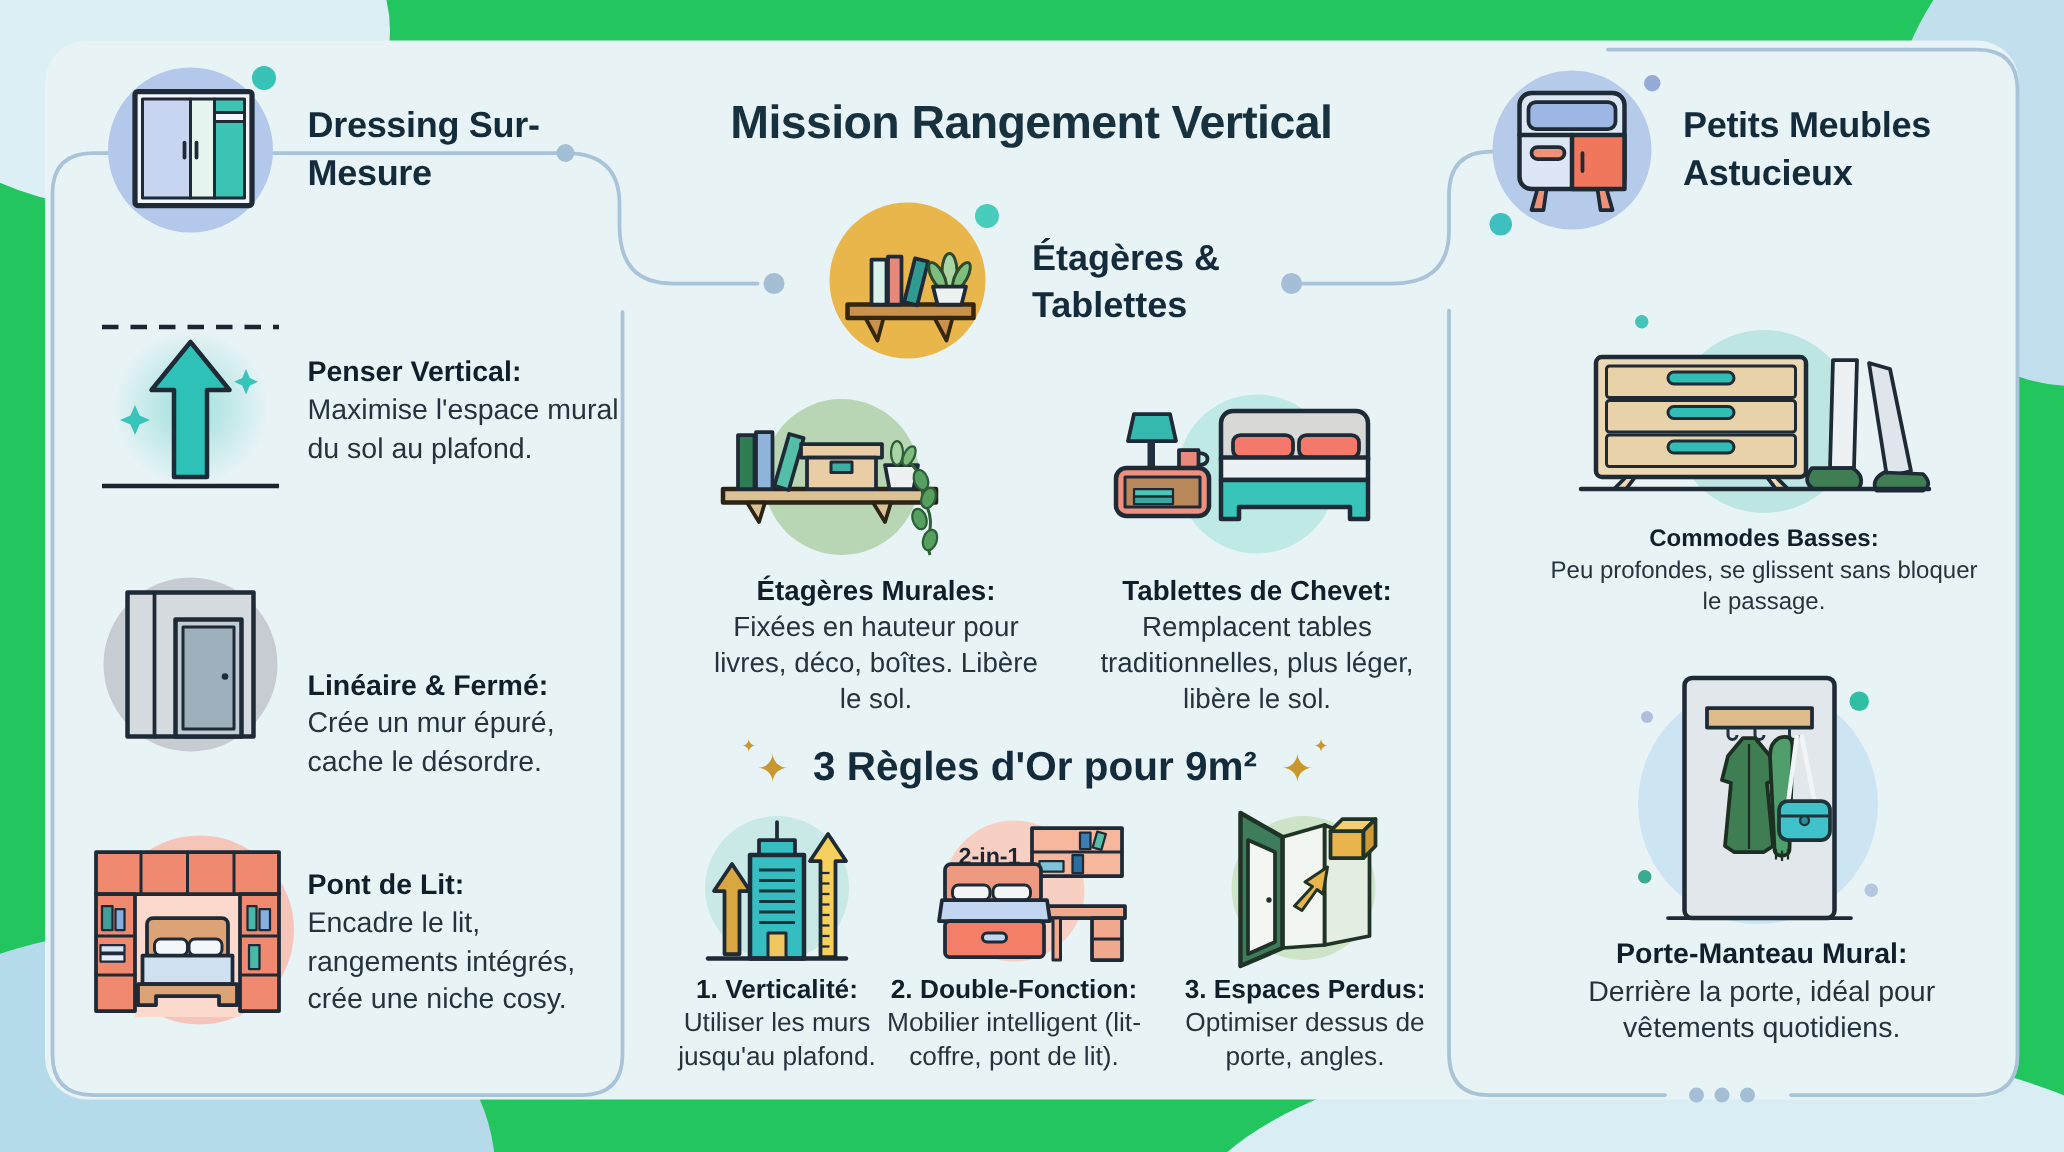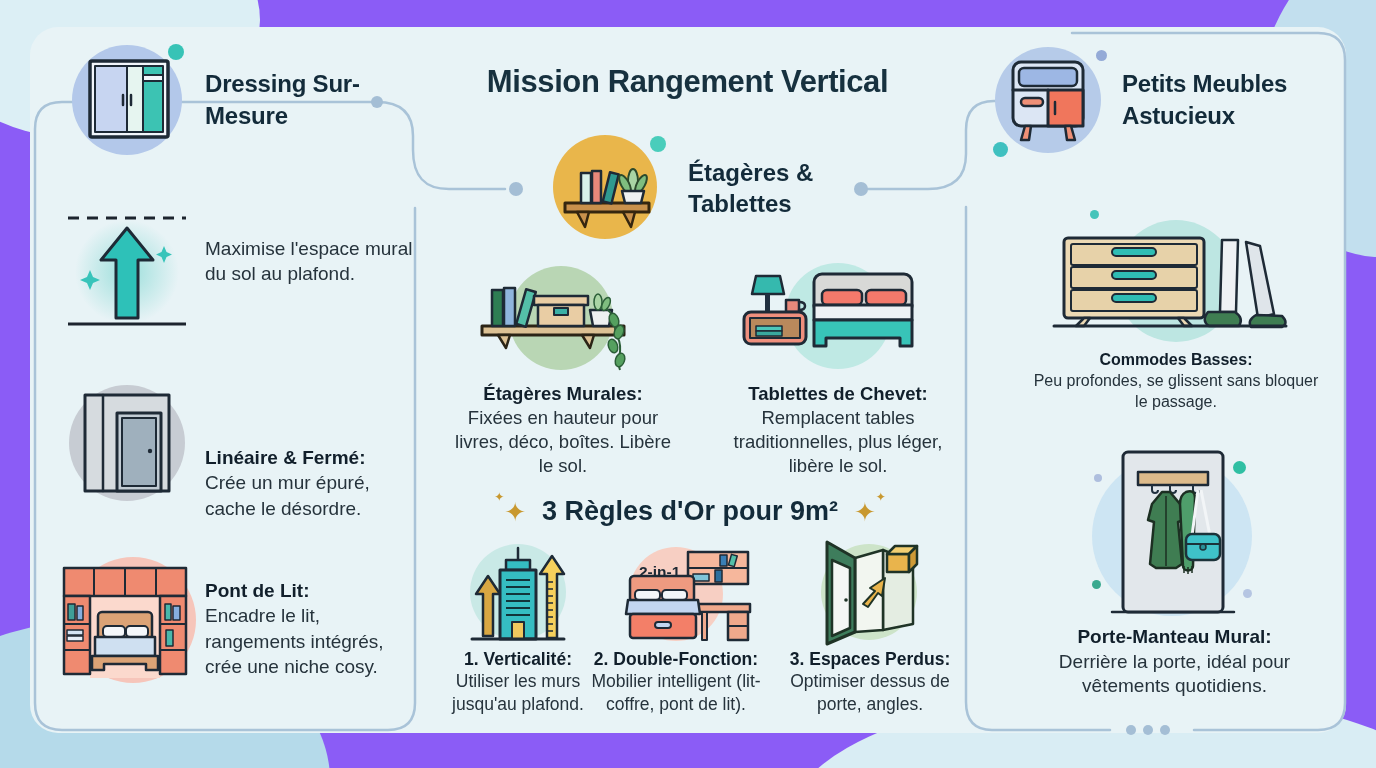--- a/index.html
+++ b/index.html
@@ -1,18 +1,18 @@
 <!DOCTYPE html>
 <html><head>
 <meta charset="utf-8">
 <style>
   * { margin:0; padding:0; box-sizing:border-box; }
   html,body { width:1376px; height:768px; }
   body { font-family:"Liberation Sans","DejaVu Sans",sans-serif; }
-  #stage { position:relative; width:1376px; height:768px; background:#8b5cf6; overflow:hidden; }
+  #stage { position:relative; width:1376px; height:768px; background:#22c55e; overflow:hidden; }
 
   .blob { position:absolute; border-radius:50%; }
   .blob1 { left:-130px; top:620px; width:460px; height:320px; background:#b5daea; }
   .blob2 { left:790px; top:690px; width:680px; height:260px; background:#d9edf4; }
   .blob3 { left:1260px; top:-80px; width:280px; height:340px; background:#c2dfee; transform:rotate(18deg); }
   .blob4 { left:-80px; top:-100px; width:340px; height:240px; background:#dceff5; }
   .card  { position:absolute; left:30px; top:27px; width:1316px; height:706px; background:#e8f3f6; border-radius:28px; }
 
   svg.lines { position:absolute; left:0; top:0; pointer-events:none; }
   .circ { position:absolute; border-radius:50%; }
@@ -91,20 +91,21 @@
         </radialGradient>
     </defs>
     <circle cx="67" cy="62" r="52" fill="url(#glow)"></circle>
     <line x1="8" y1="8" x2="126" y2="8" stroke="#1c242e" stroke-width="3" stroke-dasharray="11 8"></line>
     <line x1="8" y1="114" x2="126" y2="114" stroke="#1c242e" stroke-width="3"></line>
     <path d="M67 18 L41 50 L56 50 L56 108 L78 108 L78 50 L93 50 Z" fill="#2ec1b8" class="ol" stroke-width="3"></path>
     <path d="M30 60 L33 67 L40 70 L33 73 L30 80 L27 73 L20 70 L27 67 Z" fill="#37c4ba"></path>
     <path d="M104 36 L106.5 42 L112 44.5 L106.5 47 L104 53 L101.5 47 L96 44.5 L101.5 42 Z" fill="#37c4ba"></path>
   </svg>
   <div class="item-text" style="left:205px;top:236px;width:212px;">
+    <b>Penser Vertical:</b>
     <span>Maximise l'espace mural du sol au plafond.</span>
   </div>
 
   <div class="circ" style="left:69px;top:385px;width:116px;height:116px;background:#c7ccd3;"></div>
   <svg style="position:absolute;left:71px;top:387px;" width="112" height="112" viewBox="0 0 112 112">
     <rect x="14" y="8" width="84" height="96" fill="#d6dbdf" class="ol" stroke-width="3"></rect>
     <line x1="32" y1="8" x2="32" y2="104" class="ol" stroke-width="2.5"></line>
     <rect x="46" y="26" width="44" height="78" fill="#c2ccd4" class="ol" stroke-width="3"></rect>
     <rect x="51" y="31" width="34" height="68" fill="#9fb0bd" class="ol" stroke-width="2"></rect>
     <circle cx="79" cy="64" r="2.2" fill="#1e2a36"></circle>
@@ -180,21 +181,21 @@
     <rect x="76" y="40" width="14" height="7" fill="#3bb0a5" class="ol" stroke-width="2"></rect>
     <path d="M112 42 h22 l-3 16 h-16 z" fill="#eef1f1" class="ol" stroke-width="2.5"></path>
     <path d="M128 40 C 140 50 134 60 140 70 C 146 82 138 92 142 102" fill="none" stroke="#2c5e38" stroke-width="2"></path>
     <ellipse cx="136" cy="52" rx="4.5" ry="7" fill="#55a05f" stroke="#2c5e38" stroke-width="1.5" transform="rotate(-20 136 52)"></ellipse>
     <ellipse cx="141" cy="64" rx="4.5" ry="7" fill="#55a05f" stroke="#2c5e38" stroke-width="1.5" transform="rotate(20 141 64)"></ellipse>
     <ellipse cx="135" cy="78" rx="4.5" ry="7" fill="#55a05f" stroke="#2c5e38" stroke-width="1.5" transform="rotate(-18 135 78)"></ellipse>
     <ellipse cx="142" cy="92" rx="4.5" ry="7" fill="#55a05f" stroke="#2c5e38" stroke-width="1.5" transform="rotate(18 142 92)"></ellipse>
     <ellipse cx="120" cy="34" rx="4" ry="8" fill="#a9d4a4" stroke="#2c5e38" stroke-width="1.5"></ellipse>
     <ellipse cx="128" cy="36" rx="3.5" ry="7" fill="#7fbd7f" stroke="#2c5e38" stroke-width="1.5" transform="rotate(26 128 36)"></ellipse>
   </svg>
-  <div class="caption" style="left:455px;top:382px;width:216px;">
+  <div class="caption" style="left:476px;top:382px;width:216px;">
     <b>Étagères Murales:</b>
     <span>Fixées en hauteur pour livres, déco, boîtes. Libère le sol.</span>
   </div>
 
   <div class="circ" style="left:785px;top:263px;width:106px;height:106px;background:#bfe9e4;"></div>
   <svg style="position:absolute;left:738px;top:272px;" width="180" height="98" viewBox="0 0 180 98">
     <path d="M18 4 L42 4 L46 22 L14 22 Z" fill="#35b9ae" class="ol" stroke-width="2.5"></path>
     <rect x="27" y="22" width="5" height="18" fill="#203040"></rect>
     <rect x="48" y="28" width="13" height="12" fill="#e8897b" class="ol" stroke-width="2.5"></rect>
     <path d="M61 30 q6 0 6 4 q0 4 -6 4" fill="none" class="ol" stroke-width="2.5"></path>

